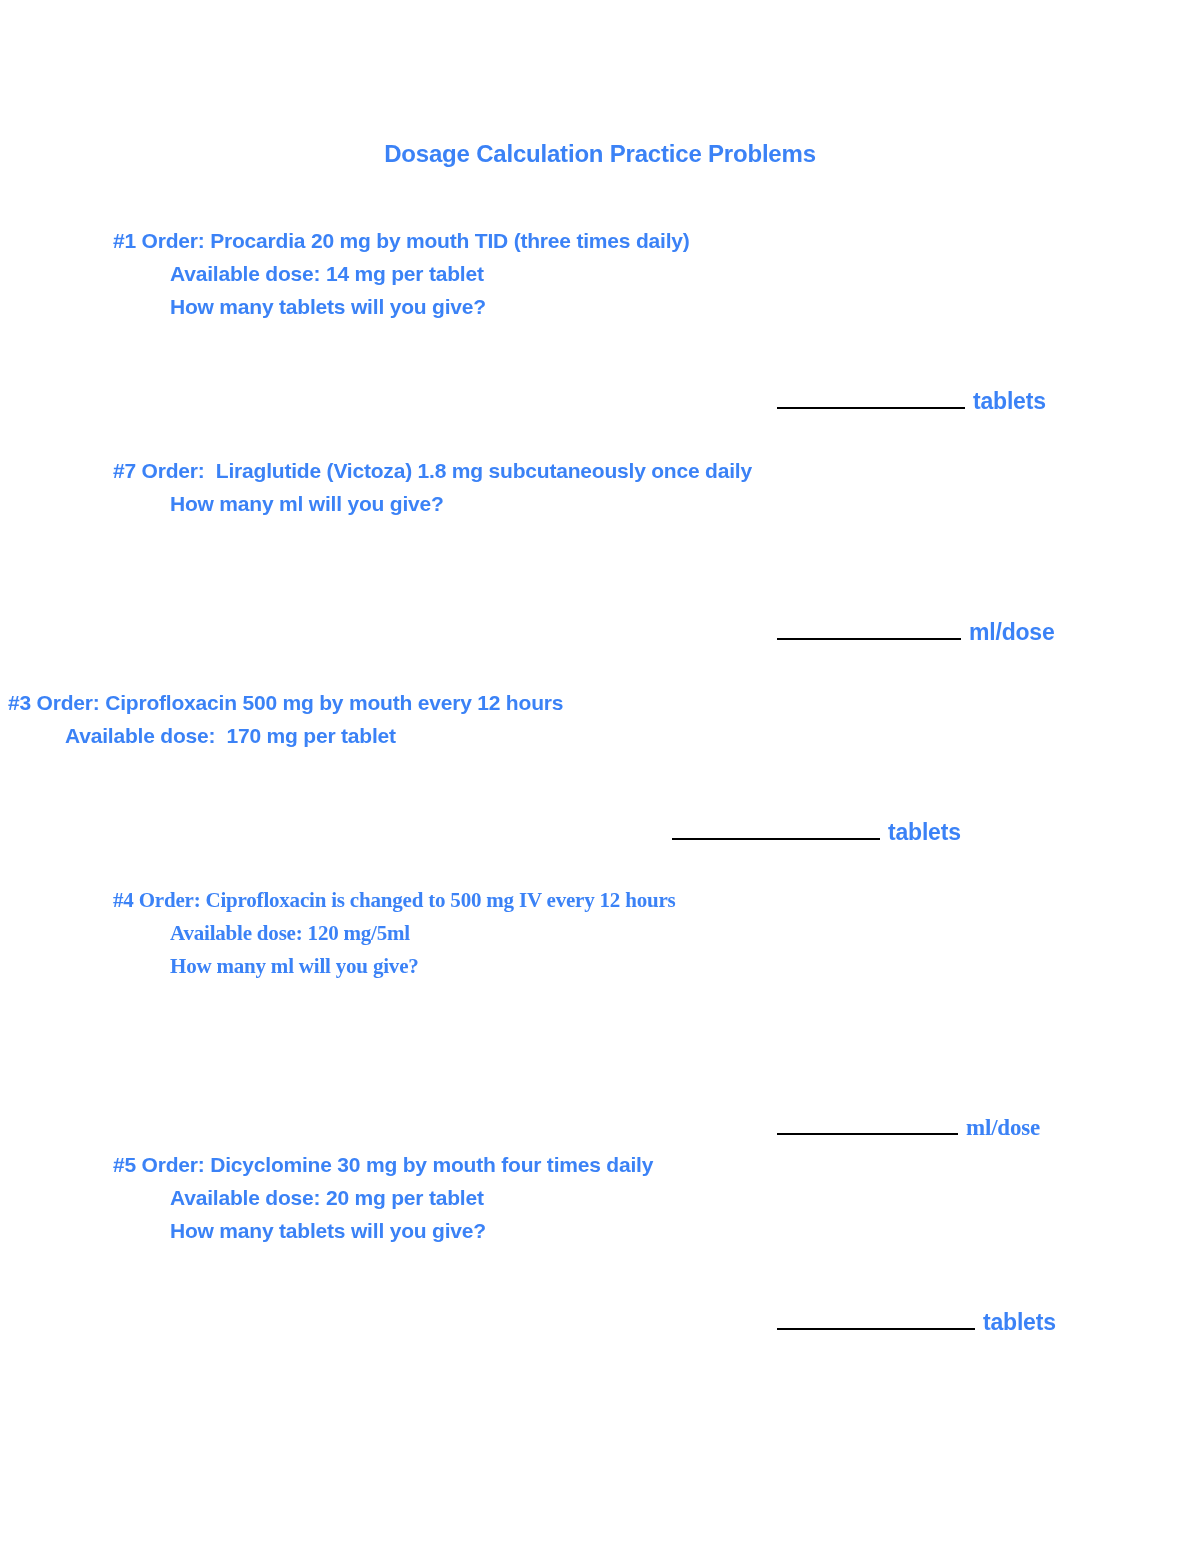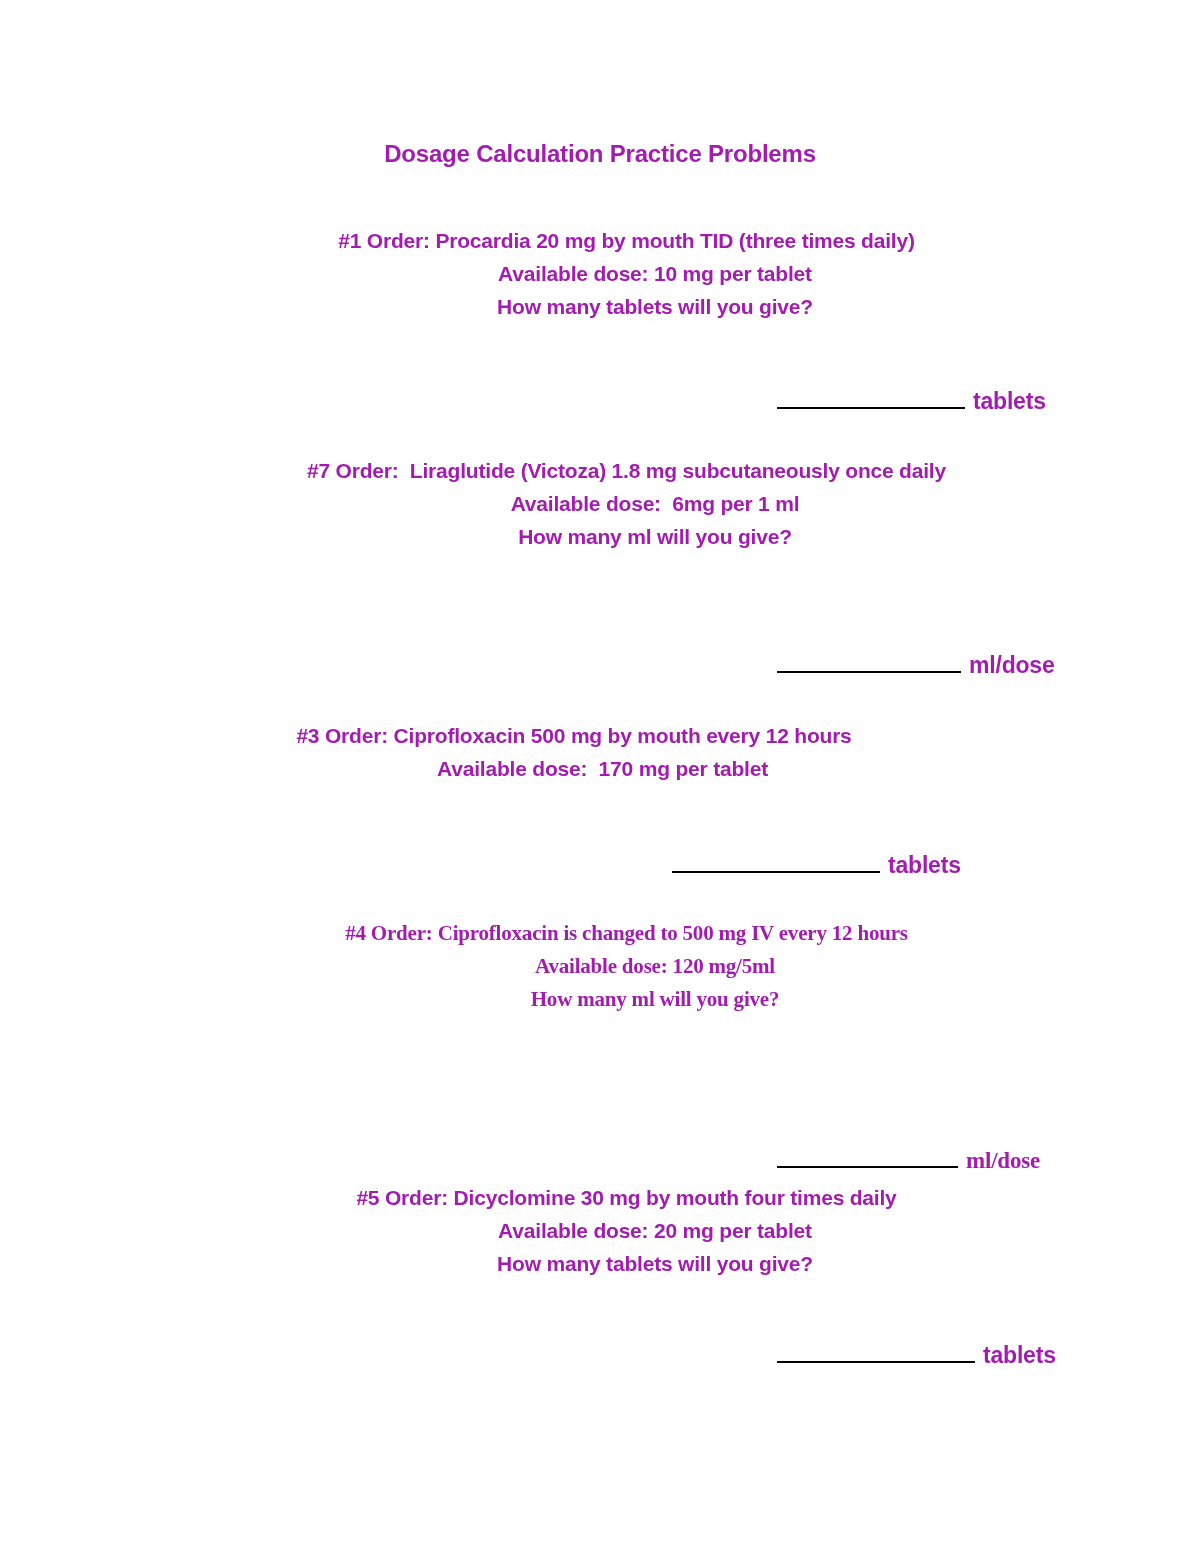--- a/index.html
+++ b/index.html
@@ -6,21 +6,21 @@
   html, body {
     margin: 0;
     padding: 0;
     background: #ffffff;
   }
   .page {
     position: relative;
     width: 1200px;
     height: 1553px;
     background: #ffffff;
-    color: #a21caf;
+    color: #3b82f6;
     font-family: "Liberation Sans", sans-serif;
     font-weight: 700;
     overflow: hidden;
   }
   .doc-title {
     margin: 0 0 52px 0;
     padding-top: 136px;
     text-align: center;
     font-size: 24px;
     line-height: 36px;
@@ -30,21 +30,20 @@
   .problem {
     margin-left: 113px;
     margin-right: 60px;
   }
   .line {
     margin: 0;
     font-size: 21px;
     line-height: 33px;
     letter-spacing: -0.2px;
     white-space: pre-wrap;
-    text-align: center;
   }
   .line.sub {
     padding-left: 57px;
   }
   .answer-row {
     margin-left: 664px;
     white-space: nowrap;
     font-size: 23px;
     line-height: 28px;
   }
@@ -77,30 +76,29 @@
 </style>
 </head>
 <body>
 
 <div class="page">
 
   <h1 class="doc-title">Dosage Calculation Practice Problems</h1>
 
   <section class="problem p1">
     <p class="line order">#1 Order: Procardia 20 mg by mouth TID (three times daily)</p>
-    <p class="line sub">Available dose: 10 mg per tablet</p>
+    <p class="line sub">Available dose: 14 mg per tablet</p>
     <p class="line sub">How many tablets will you give?</p>
     <div class="answer-row">
       <span class="blank"></span><span class="unit">tablets</span>
     </div>
   </section>
 
   <section class="problem p2">
     <p class="line order">#7 Order:  Liraglutide (Victoza) 1.8 mg subcutaneously once daily</p>
-    <p class="line sub">Available dose:  6mg per 1 ml</p>
     <p class="line sub">How many ml will you give?</p>
     <div class="answer-row">
       <span class="blank"></span><span class="unit">ml/dose</span>
     </div>
   </section>
 
   <section class="problem p3">
     <p class="line order">#3 Order: Ciprofloxacin 500 mg by mouth every 12 hours</p>
     <p class="line sub">Available dose:  170 mg per tablet</p>
     <div class="answer-row">

